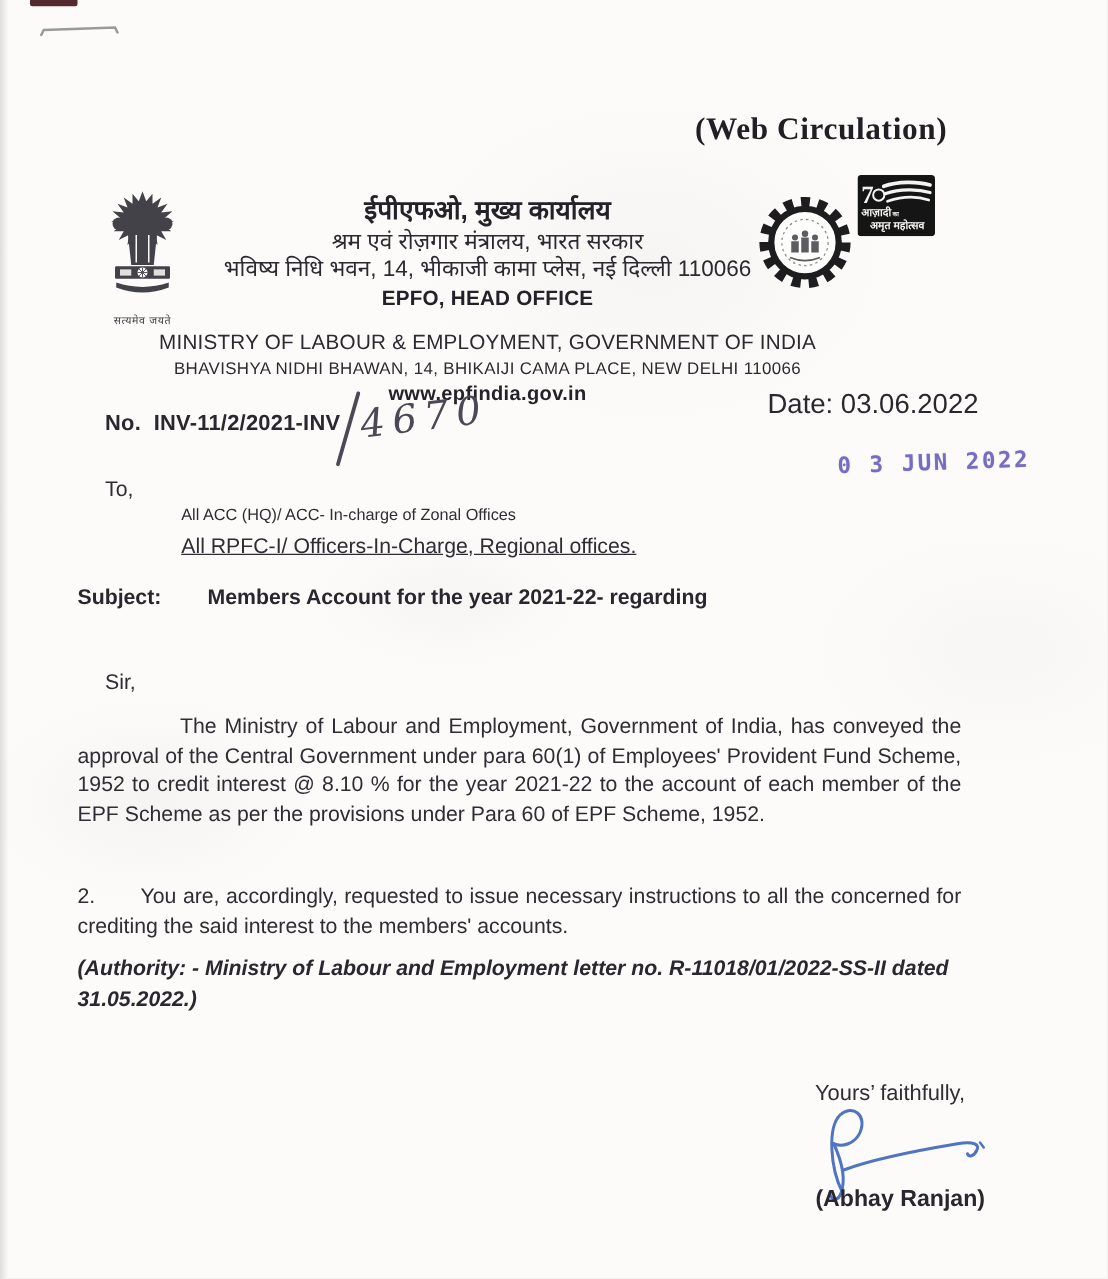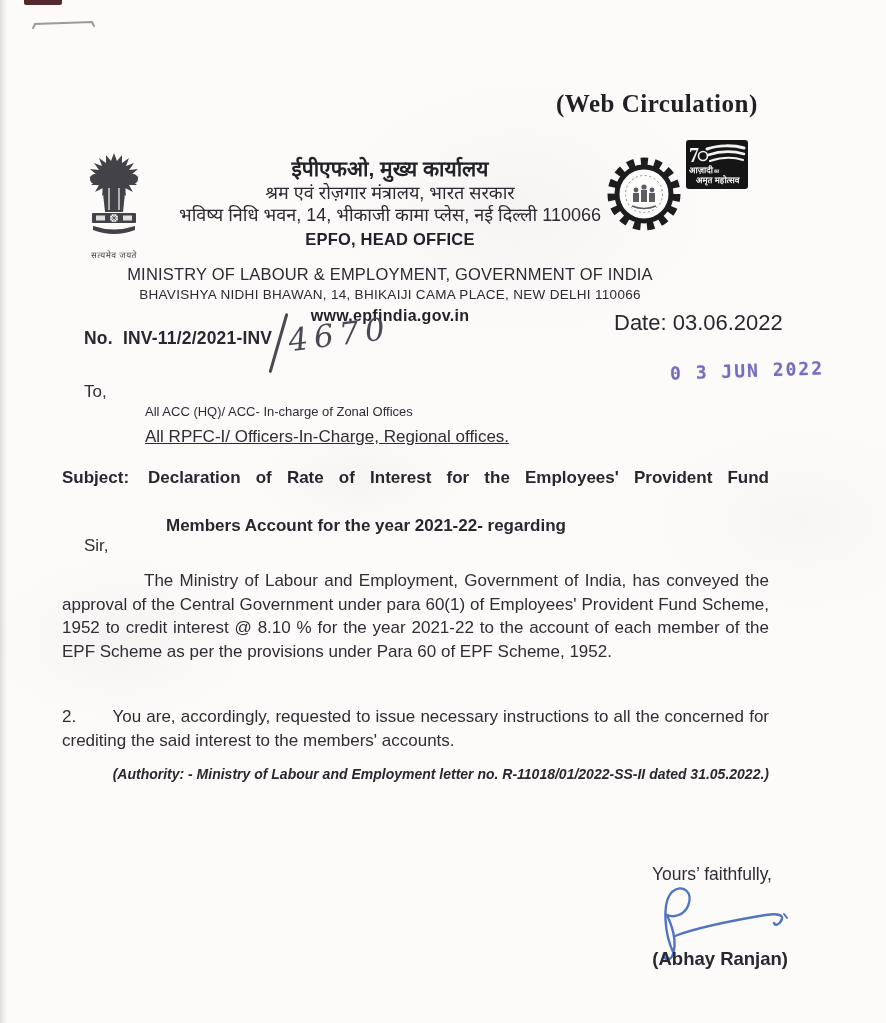--- a/index.html
+++ b/index.html
@@ -60,22 +60,22 @@
   .just-line { text-align:justify; }
   .just-line::after { content:""; display:inline-block; width:100%; }
   .subject-l2 { padding-left:18px; }
 
   
   .sir { left:84px; top:536px; font-size:17px; }
   .para1 { left:62px; top:569px; width:707px; font-size:17px; line-height:23.5px;
            text-align:justify; text-indent:82px; color:#2e2d33; }
   .para2 { left:62px; top:705px; width:707px; font-size:17px; line-height:23.5px;
            text-align:justify; color:#2e2d33; }
-  .authority { left:62px; top:762px; width:707px; font-size:14px; line-height:25px;
-               font-weight:bold; font-style:italic; color:#29282e;text-align:right; }
+  .authority { left:62px; top:762px; width:707px; font-size:17px; line-height:25px;
+               font-weight:bold; font-style:italic; color:#29282e; }
 
   
   .yours { left:580px; top:864px; width:192px; text-align:right; font-size:17.5px; }
   .sign { left:638px; top:884px; }
   .signatory { left:558px; top:948px; width:230px; text-align:right; font-size:18.5px; font-weight:bold; color:#28272d; }
   .designation { left:380px; top:975px; width:410px; text-align:right; font-size:18.5px; font-weight:bold; color:#28272d; letter-spacing:0.2px; }
 </style>
 </head>
 <body>
 
@@ -157,21 +157,20 @@
   <div class="abs stamp">0 3 JUN 2022</div>
 
   <div class="abs to-label">To,</div>
   <div class="abs addr1">All ACC (HQ)/ ACC- In-charge of Zonal Offices</div>
   <div class="abs addr2">All RPFC-I/ Officers-In-Charge, Regional offices.</div>
 
   <div class="abs subject">
     <div class="subject-row">
       <div class="subject-label">Subject:</div>
       <div class="subject-text">
-        <div class="just-line">Declaration of Rate of Interest for the Employees' Provident Fund</div>
         <div class="subject-l2">Members Account for the year 2021-22- regarding</div>
       </div>
     </div>
   </div>
 
   <div class="abs sir">Sir,</div>
   <p class="abs para1">The Ministry of Labour and Employment, Government of India, has conveyed the approval of the Central Government under para 60(1) of Employees' Provident Fund Scheme, 1952 to credit interest @ 8.10 % for the year 2021-22 to the account of each member of the EPF Scheme as per the provisions under Para 60 of EPF Scheme, 1952.</p>
   <p class="abs para2">2.&nbsp;&nbsp;&nbsp;&nbsp;&nbsp;&nbsp;&nbsp;You are, accordingly, requested to issue necessary instructions to all the concerned for crediting the said interest to the members' accounts.</p>
   <p class="abs authority">(Authority: - Ministry of Labour and Employment letter no. R-11018/01/2022-SS-II dated 31.05.2022.)</p>
 

